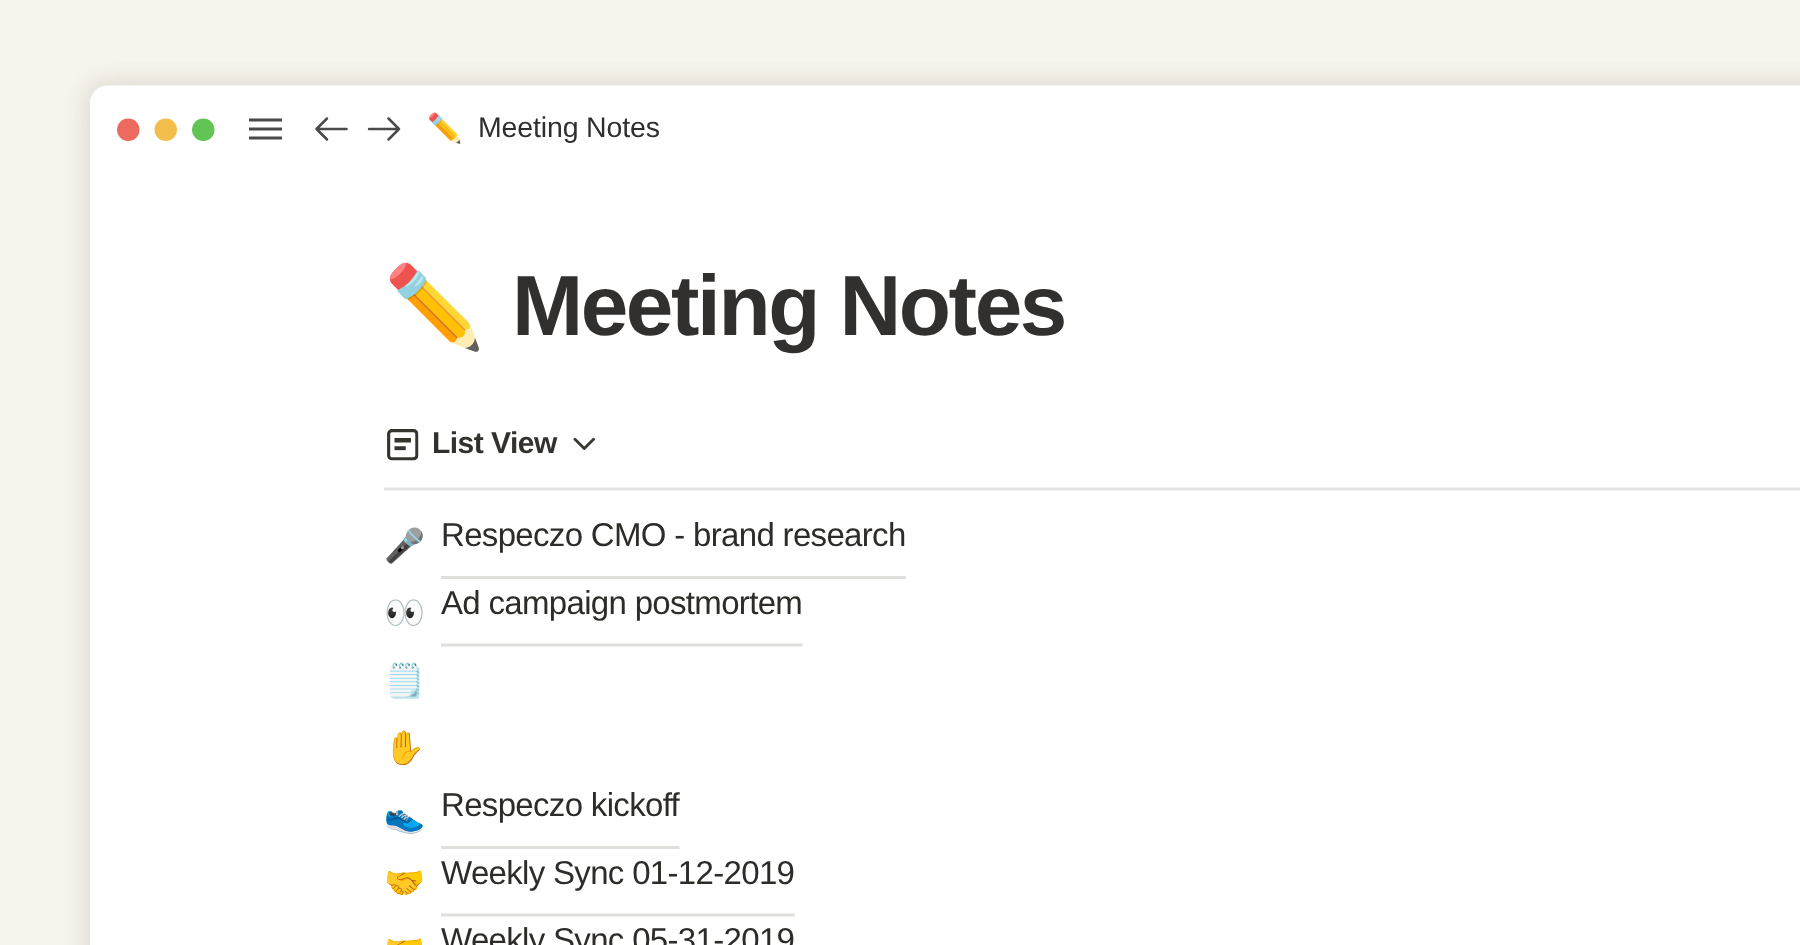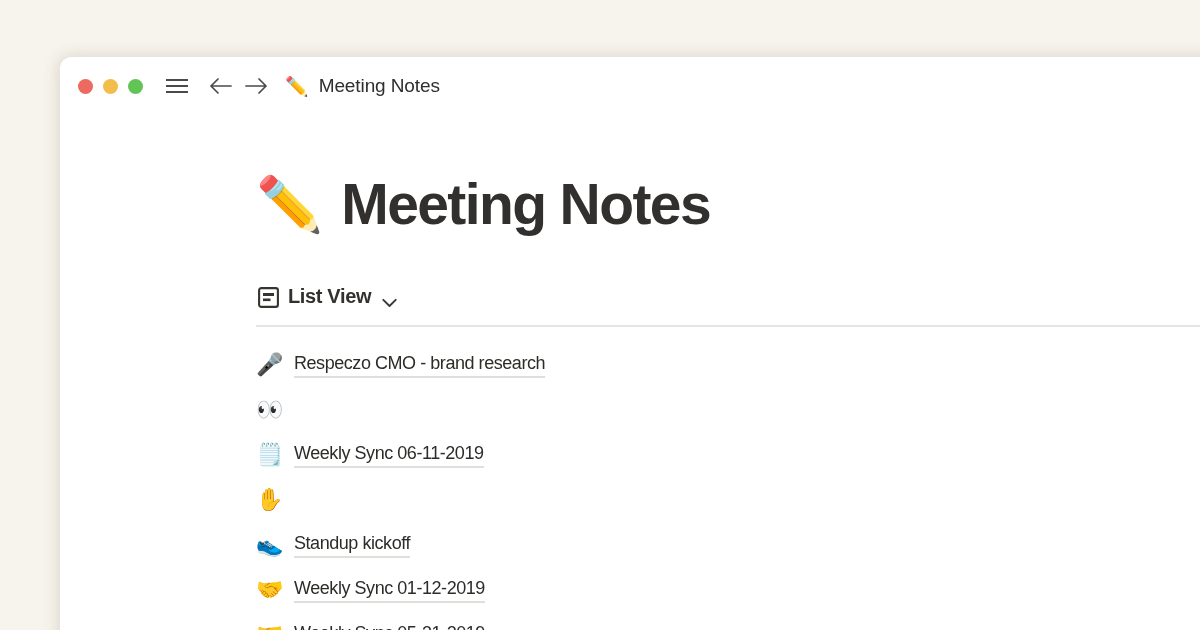--- a/index.html
+++ b/index.html
@@ -106,21 +106,21 @@
     font-weight: bold;
     color: #32302e;
     letter-spacing: -1.6px;
     line-height: 1.05;
     white-space: nowrap;
   }
 
   
   #view-switcher {
     display: flex;
-    align-items: flex-end;
+    align-items: center;
     gap: 9px;
     margin: 50px 0 0 198px;
     cursor: pointer;
     width: fit-content;
   }
   #list-view-icon { display: flex; color: #36342f; }
   #view-switcher-label {
     font-size: 20px;
     font-weight: bold;
     color: #33312d;
@@ -148,26 +148,26 @@
   }
   .note-emoji {
     font-size: 22px;
     line-height: 1;
     width: 26px;
     text-align: center;
     flex: 0 0 26px;
     font-family: "DejaVu Sans", sans-serif;
   }
   .note-link {
-    font-size: 18px;
+    font-size: 22px;
     color: #2e2c29;
     letter-spacing: -0.45px;
     white-space: nowrap;
     border-bottom: 2px solid #e0dfdc;
-    padding-bottom: 2px;
+    padding-bottom: 14px;
     cursor: pointer;
     text-decoration: none;
   }
 </style>
 </head>
 <body>
 
 <div id="app-window">
 
   <div id="titlebar">
@@ -230,31 +230,31 @@
 
     <div id="list-divider"></div>
 
     <ul id="note-list">
       <li class="note-row">
         <span class="note-emoji">🎤</span>
         <span class="note-link">Respeczo CMO - brand research</span>
       </li>
       <li class="note-row">
         <span class="note-emoji">👀</span>
+        <span class="note-link">Ad campaign postmortem</span>
       </li>
       <li class="note-row">
         <span class="note-emoji">🗒️</span>
-        <span class="note-link">Weekly Sync 06-11-2019</span>
       </li>
       <li class="note-row">
         <span class="note-emoji">✋</span>
       </li>
       <li class="note-row">
         <span class="note-emoji">👟</span>
-        <span class="note-link">Standup kickoff</span>
+        <span class="note-link">Respeczo kickoff</span>
       </li>
       <li class="note-row">
         <span class="note-emoji">🤝</span>
         <span class="note-link">Weekly Sync 01-12-2019</span>
       </li>
       <li class="note-row">
         <span class="note-emoji">🤝</span>
         <span class="note-link">Weekly Sync 05-31-2019</span>
       </li>
     </ul>

